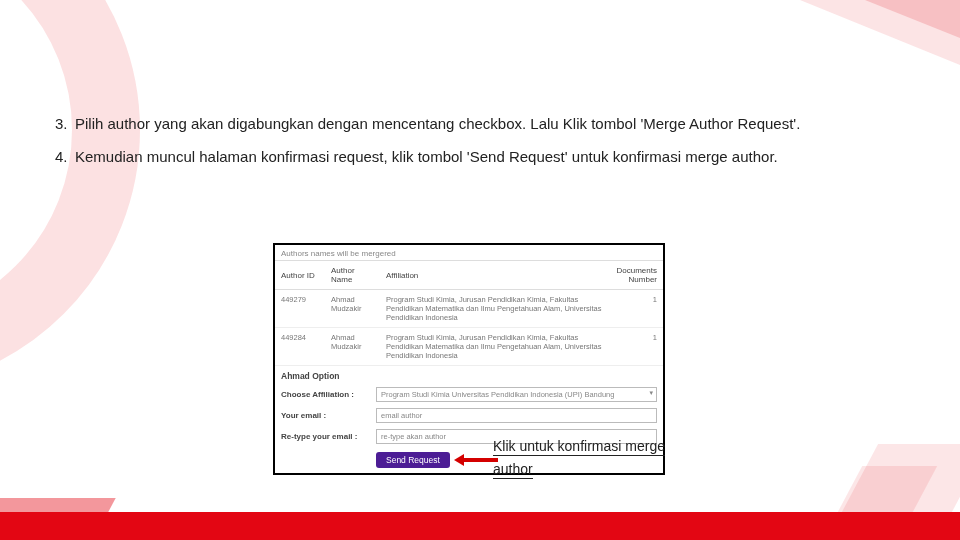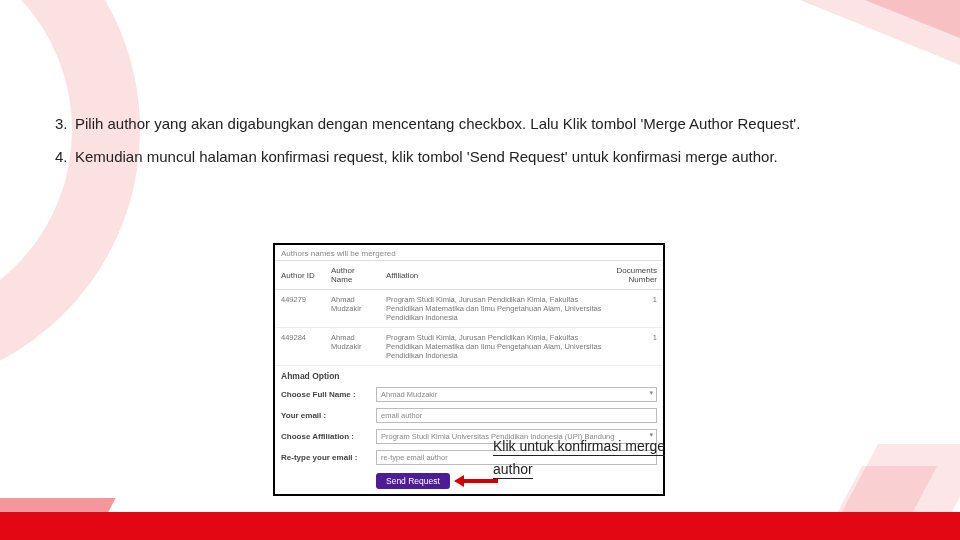--- a/index.html
+++ b/index.html
@@ -250,34 +250,30 @@
         <tr>
           <td>449284</td>
           <td>Ahmad Mudzakir</td>
           <td>Program Studi Kimia, Jurusan Pendidikan Kimia, Fakultas Pendidikan Matematika dan Ilmu Pengetahuan Alam, Universitas Pendidikan Indonesia</td>
           <td>1</td>
         </tr>
       </tbody>
     </table>
     <div class="merge-opt">Ahmad Option</div>
     <div class="form-row sel">
-      <div class="lbl">Choose Full Name :</div>
-      <div class="fld">Ahmad Mudzakir</div>
+      <div class="lbl">Choose Affiliation :</div>
+      <div class="fld">Program Studi Kimia Universitas Pendidikan Indonesia (UPI) Bandung</div>
     </div>
     <div class="form-row">
       <div class="lbl">Your email :</div>
       <div class="fld">email author</div>
     </div>
-    <div class="form-row sel">
-      <div class="lbl">Choose Affiliation :</div>
-      <div class="fld">Program Studi Kimia Universitas Pendidikan Indonesia (UPI) Bandung</div>
-    </div>
     <div class="form-row">
       <div class="lbl">Re-type your email :</div>
-      <div class="fld">re-type email author</div>
+      <div class="fld">re-type akan author</div>
     </div>
     <div class="btn-row">
       <button class="send-btn">Send Request</button>
       <div class="arrow"></div>
     </div>
   </div>
 </div>
 
 <div class="callout">
   <span>Klik untuk konfirmasi merge</span><br>

